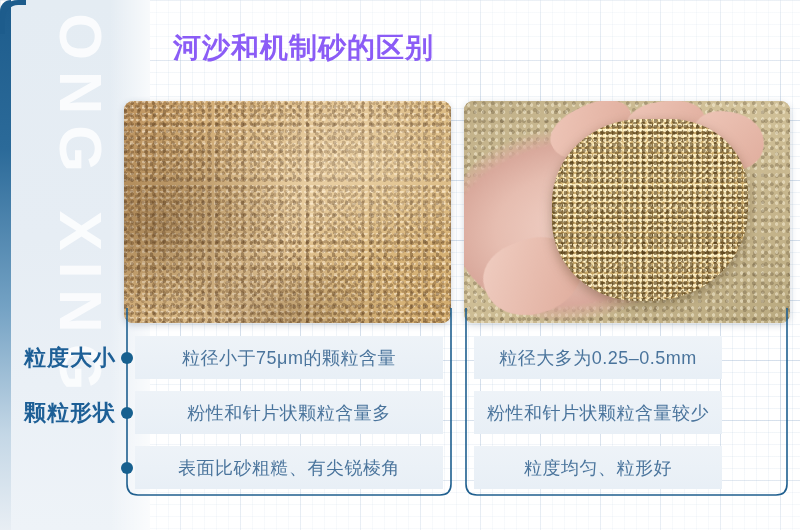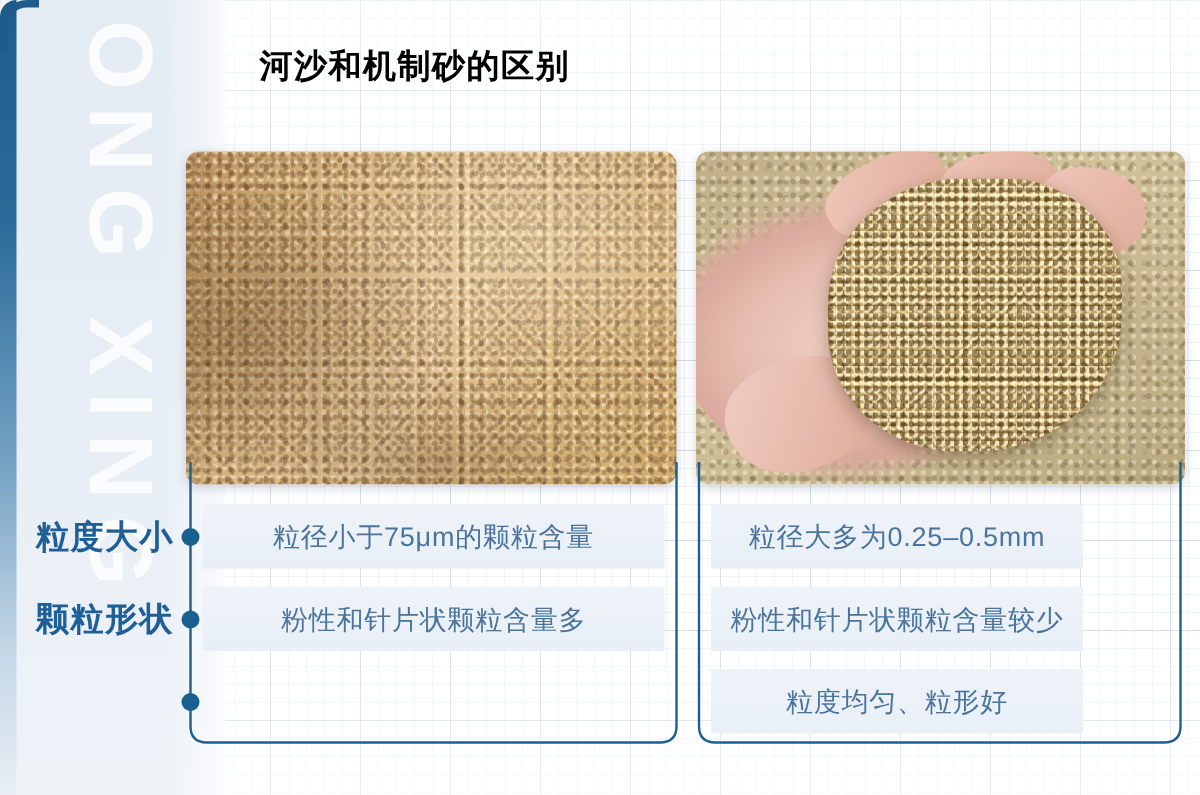--- a/index.html
+++ b/index.html
@@ -59,22 +59,22 @@
     font-size:60px;font-weight:bold;letter-spacing:11px;
     line-height:70px;
     white-space:nowrap;
     text-align:left;
     text-indent:4px;
   }
 
   
   .title{
     position:absolute;left:173px;top:29px;
-    font-size:22px;font-weight:bold;
-    color:#000000;
+    font-size:28px;font-weight:bold;
+    color:#8b5cf6;
     letter-spacing:1px;
     white-space:nowrap;
   }
 
   
   .photo{
     position:absolute;top:101px;height:222px;border-radius:9px;overflow:hidden;
     box-shadow:0 2px 7px rgba(40,70,100,.22);
   }
   .photo-left{left:124px;width:327px;}
@@ -224,18 +224,19 @@
 
     <div class="row">
       <div class="rowlabel">颗粒形状</div>
       <div class="dot"></div>
       <div class="cell cell-right">粉性和针片状颗粒含量较少</div>
       <div class="cell cell-left">粉性和针片状颗粒含量多</div>
     </div>
 
     <div class="row">
       <div class="dot"></div>
+      <div class="cell cell-left">表面比砂粗糙、有尖锐棱角</div>
       <div class="cell cell-right">粒度均匀、粒形好</div>
     </div>
 
   </div>
 
 </div>
 
 </body></html>

